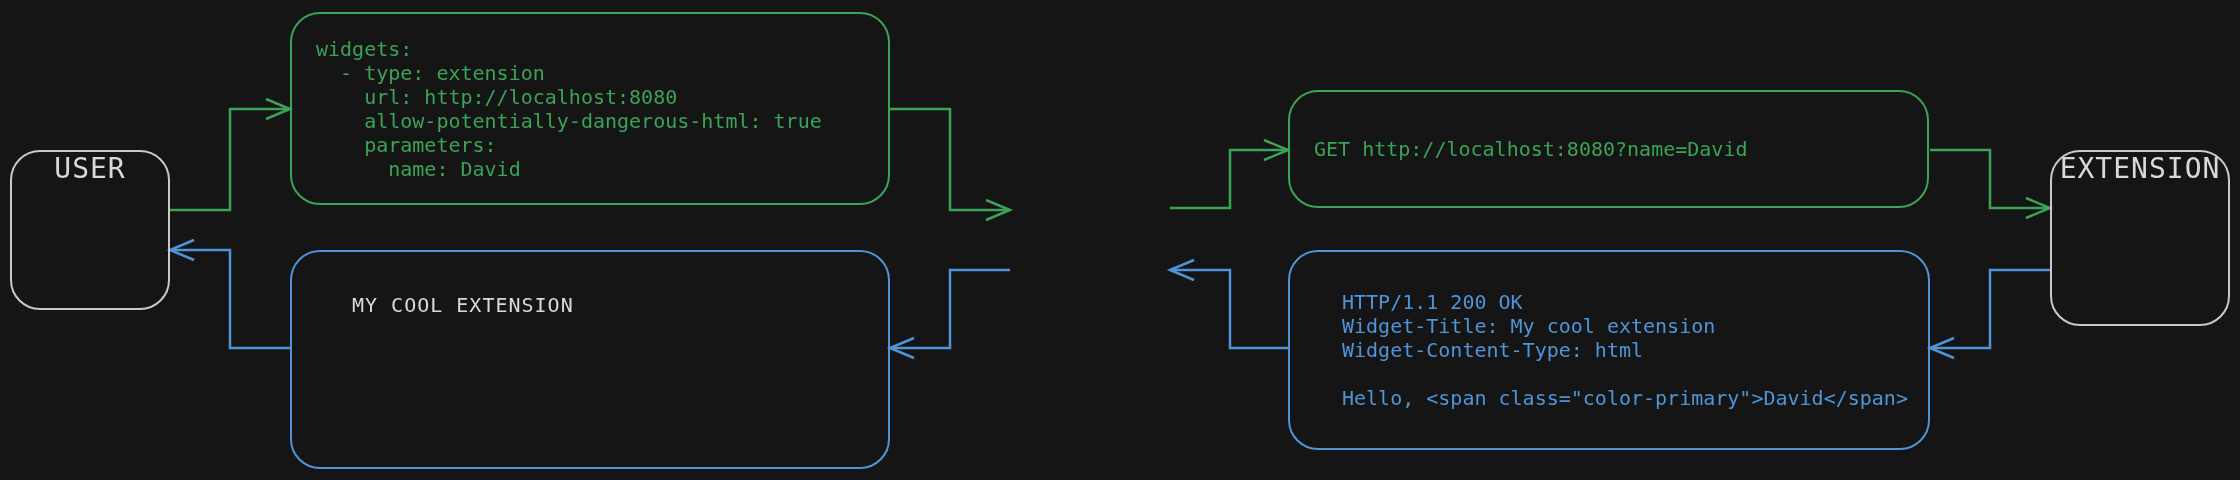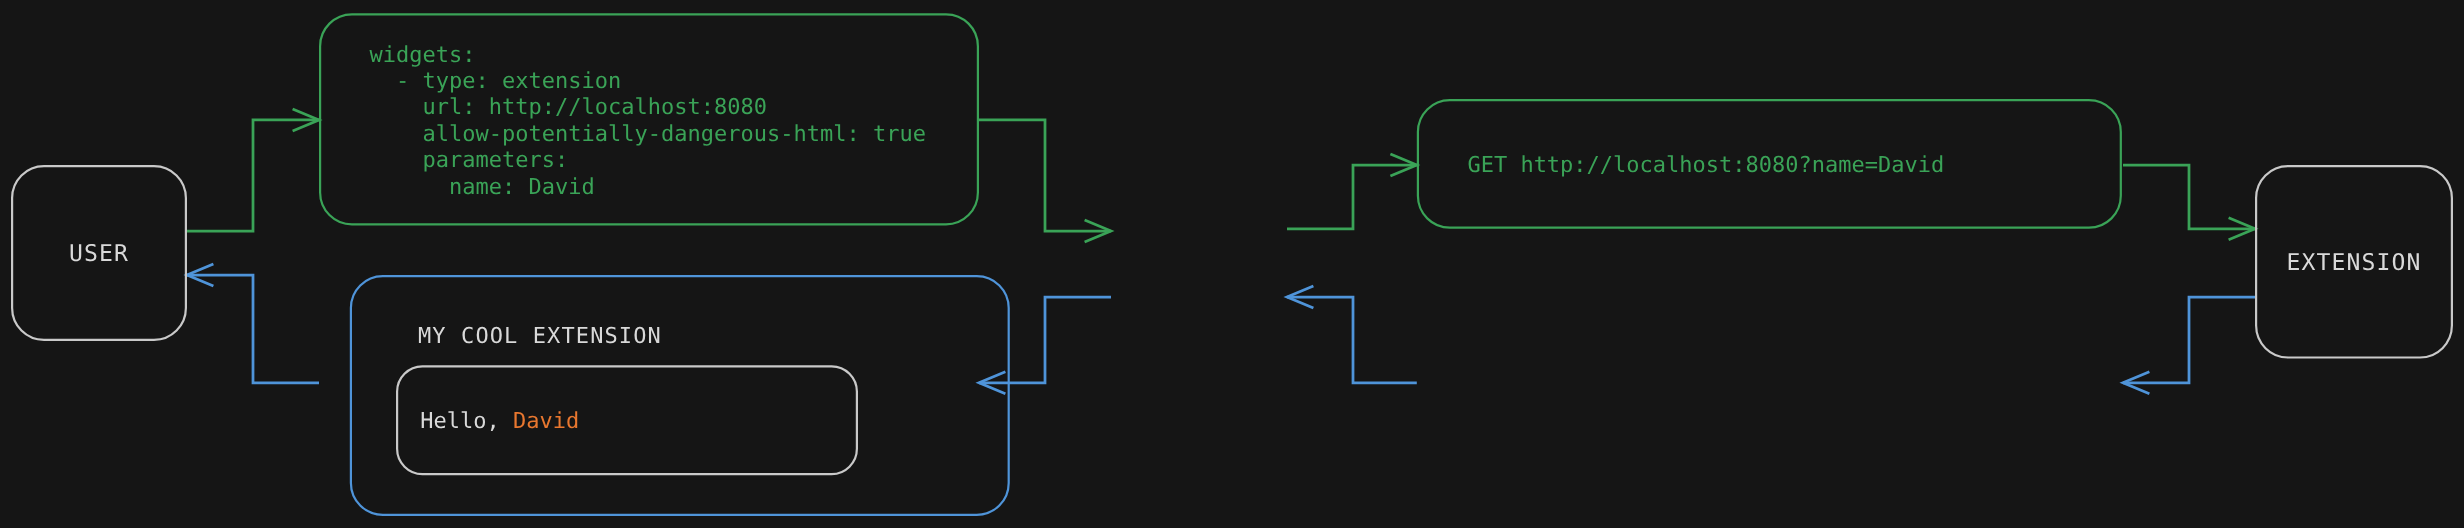--- a/index.html
+++ b/index.html
@@ -25,32 +25,31 @@
   .box {
     position: absolute;
     box-sizing: border-box;
     border: 2.5px solid var(--color-neutral, #c9c9c9);
     border-radius: 30px;
     background: transparent;
     z-index: 2;
   }
   .node {
     display: flex;
-    align-items: center;
     justify-content: center;
     color: var(--color-text, #d9d9d9);
-    font-size: 21px;
+    font-size: 28px;
     letter-spacing: 1px;
   }
   .node-user      { left: 10px;   top: 150px; width: 160px; height: 160px; }
   .node-glance    { left: 1010px; top: 150px; width: 160px; height: 160px; }
   .node-extension { left: 2050px; top: 150px; width: 180px; height: 176px; }
 
   .msg-green { border-color: var(--color-request, #3aa357); }
-  .msg-blue  { border-color: var(--color-response, #4f94d9); margin-left: 28px; }
+  .msg-blue  { border-color: var(--color-response, #4f94d9); }
 
   .config-box {
     left: 290px; top: 12px; width: 600px; height: 193px;
     display: flex; align-items: center;
   }
   .request-box {
     left: 1288px; top: 90px; width: 641px; height: 118px;
     display: flex; align-items: center;
   }
   .response-box {
@@ -59,21 +58,21 @@
   }
   .widget-box {
     left: 290px; top: 250px; width: 600px; height: 219px;
   }
   .code {
     white-space: pre;
     font-size: 20px;
     line-height: 24px;
     margin: 0;
   }
-  .code-green { color: var(--color-request, #3aa357); padding-left: 44px; }
+  .code-green { color: var(--color-request, #3aa357); padding-left: 24px; }
   .code-blue  { color: var(--color-response, #4f94d9); padding-left: 52px; }
 
   .widget-title {
     position: absolute;
     left: 60px; top: 41px;
     color: var(--color-text, #d9d9d9);
     font-size: 20px;
     line-height: 24px;
     letter-spacing: 1px;
     white-space: pre;
@@ -150,21 +149,25 @@
 
 
   <div class="box msg-green request-box">
     <pre class="code code-green">GET http://localhost:8080?name=David</pre>
   </div>
 
   <div class="box node node-extension">
     <span>EXTENSION</span>
   </div>
 
+  <div class="box msg-blue response-box">
+    <pre class="code code-blue">HTTP/1.1 200 OK
+Widget-Title: My cool extension
+Widget-Content-Type: html
+
+Hello, &lt;span class="color-primary"&gt;David&lt;/span&gt;</pre>
+  </div>
 
   <div class="box msg-blue widget-box">
     <div class="widget-title">MY COOL EXTENSION</div>
-    <div class="widget-inner">
-      <div class="greeting"><span>Hello, </span><span class="name">David</span></div>
-    </div>
   </div>
 
 </div>
 
 </body></html>

